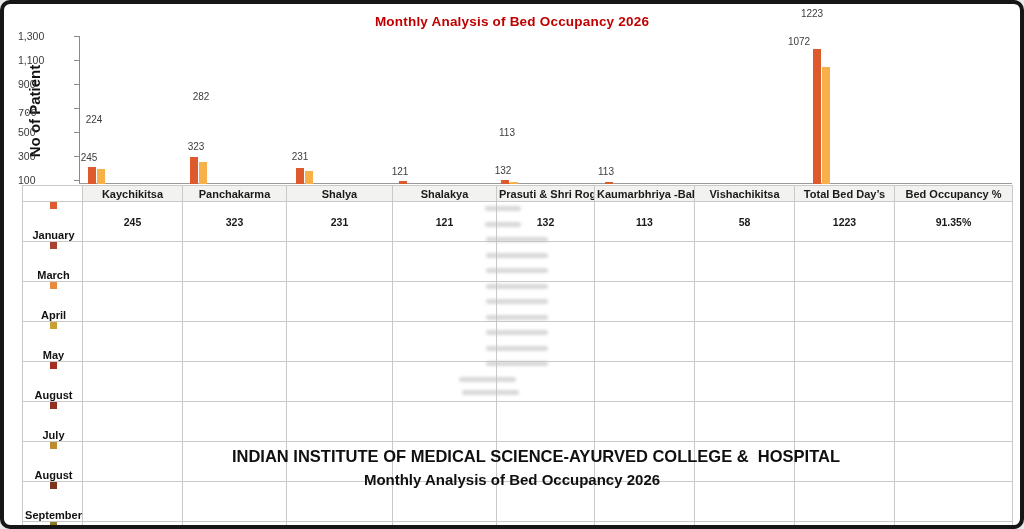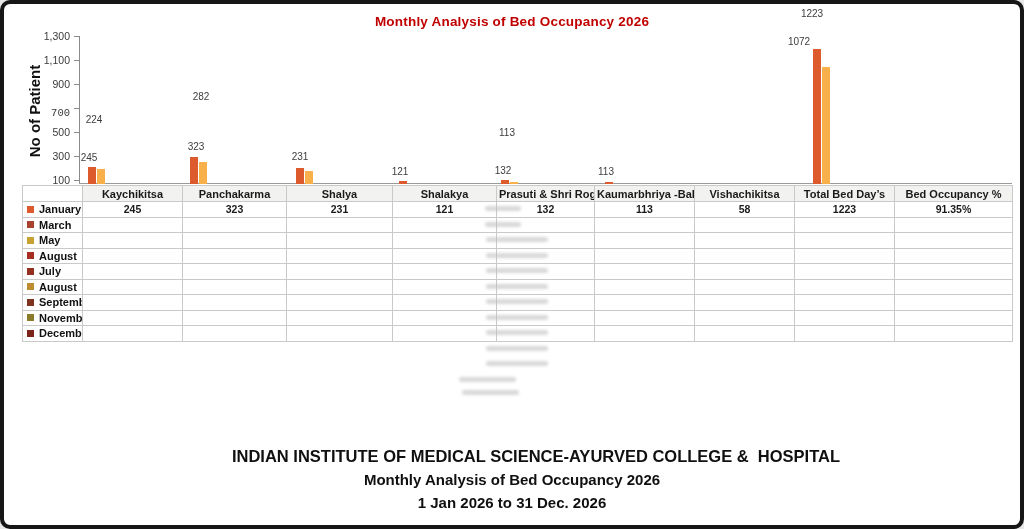--- a/index.html
+++ b/index.html
@@ -11,21 +11,21 @@
   }
   .chart-title{
     position:absolute;top:10px;left:0;right:0;text-align:center;
     font-size:13.5px;font-weight:bold;color:#C00000;letter-spacing:.2px;
   }
   .y-axis-title{
     position:absolute;top:107px;left:30px;transform:translate(-50%,-50%) rotate(-90deg);
     font-size:15px;font-weight:bold;color:#111;white-space:nowrap;
   }
   .y-tick-label{
-    position:absolute;left:14px;width:52px;text-align:right;
+    position:absolute;left:14px;width:52px;text-align:left;
     font-size:10.5px;color:#3a3a3a;
   }
   .tick-mark{position:absolute;width:5px;height:1px;background:#8a8a8a;}
   .y-axis-line{position:absolute;left:75px;top:32px;width:1px;height:148px;background:#8a8a8a;}
   .x-axis-line{position:absolute;left:75px;top:179px;width:933px;height:1px;background:#9a9a9a;}
   .chart-bar{position:absolute;width:8px;}
   .bar-value-label{
     position:absolute;transform:translateX(-50%);font-size:10px;color:#3c3c3c;white-space:nowrap;
   }
   table.data-table{
@@ -34,21 +34,21 @@
   }
   table.data-table td,table.data-table th{
     border:1px solid #c9c9c9;padding:0 2px;vertical-align:middle;overflow:hidden;white-space:nowrap;
   }
   table.data-table th{
     height:16px;background:#f2f2f0;font-size:11px;font-weight:bold;color:#1a1a1a;text-align:center;
   }
   table.data-table th.corner{background:#ffffff;}
   table.data-table td{height:15.5px;font-size:10.5px;font-weight:700;color:#1a1a1a;text-align:center;}
   td.month-cell{text-align:left;}
-  .month-inner{display:flex;align-items:center;gap:5px;padding-left:2px;}
+  .month-inner{display:flex;align-items:center;gap:20px;padding-left:2px;flex-direction:column;}
   .series-color-swatch{display:inline-block;width:7px;height:7px;flex:0 0 auto;}
   .month-name{font-size:11px;font-weight:bold;color:#111;}
   .redaction-blur{
     position:absolute;height:5px;background:#bfbfbf;border-radius:2px;
     filter:blur(1.4px);opacity:.6;
   }
   .footer{
     position:absolute;left:0;right:0;top:440px;text-align:center;color:#101010;
   }
   .footer div{white-space:pre;}
@@ -169,20 +169,37 @@
           <td></td>
           <td></td>
           <td></td>
           <td></td>
           <td></td>
           <td></td>
         </tr>
         <tr>
           <td class="month-cell">
             <span class="month-inner">
+              <span class="series-color-swatch" style="background: rgb(231, 140, 60);"></span>
+              <span class="month-name">April</span>
+            </span>
+          </td>
+          <td></td>
+          <td></td>
+          <td></td>
+          <td></td>
+          <td></td>
+          <td></td>
+          <td></td>
+          <td></td>
+          <td></td>
+        </tr>
+        <tr>
+          <td class="month-cell">
+            <span class="month-inner">
               <span class="series-color-swatch" style="background: rgb(199, 162, 51);"></span>
               <span class="month-name">May</span>
             </span>
           </td>
           <td></td>
           <td></td>
           <td></td>
           <td></td>
           <td></td>
           <td></td>
@@ -307,15 +324,14 @@
       <div class="redaction-blur" style="left: 482px; top: 326px; width: 62px;"></div>
       <div class="redaction-blur" style="left: 482px; top: 341.5px; width: 62px;"></div>
       <div class="redaction-blur" style="left: 482px; top: 357px; width: 62px;"></div>
       <div class="redaction-blur" style="left: 455px; top: 372.5px; width: 57px;"></div>
       <div class="redaction-blur" style="left: 458px; top: 385.5px; width: 57px;"></div>
     </div>
 
   <div class="footer">
     <div class="footer-line1">INDIAN INSTITUTE OF MEDICAL SCIENCE-AYURVED COLLEGE &amp;  HOSPITAL</div>
     <div class="footer-line2">Monthly Analysis of Bed Occupancy 2026</div>
-    <div class="footer-line3">1 Jan 2026 to 31 Dec. 2026</div>
   </div>
 </div>
 
 </body></html>

